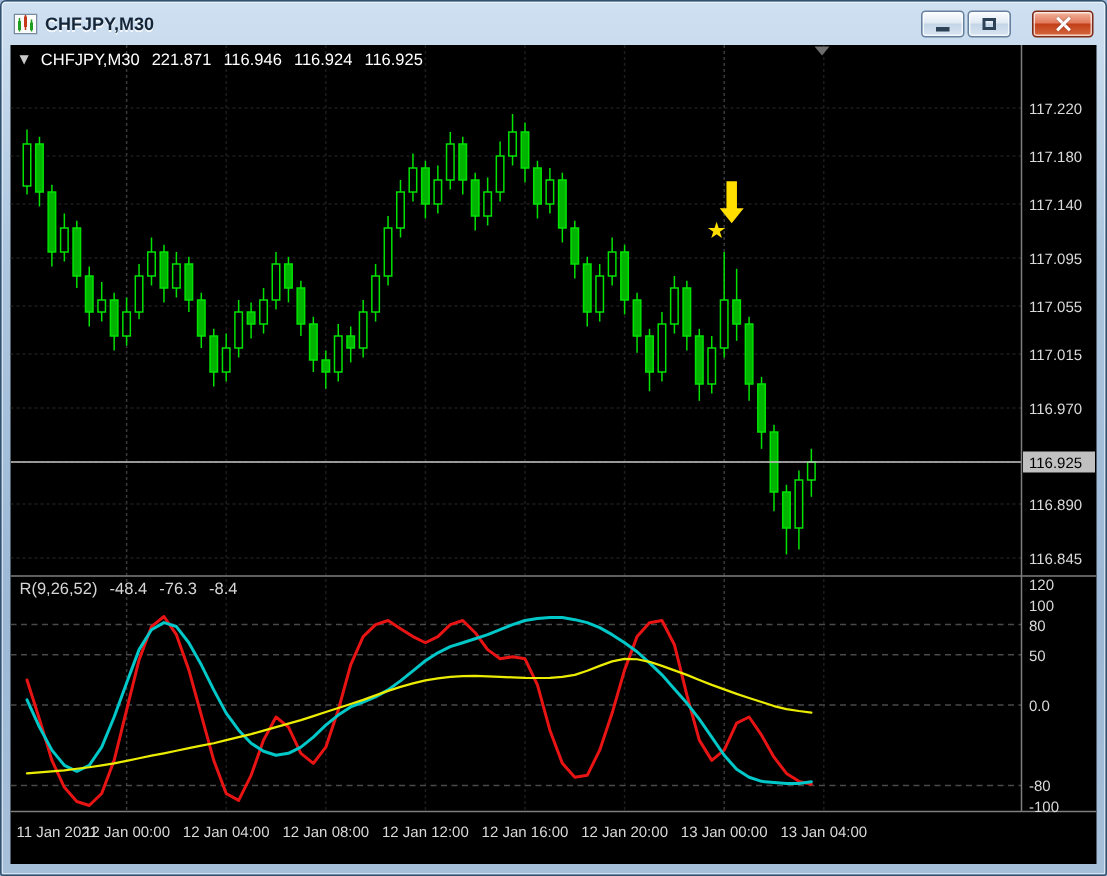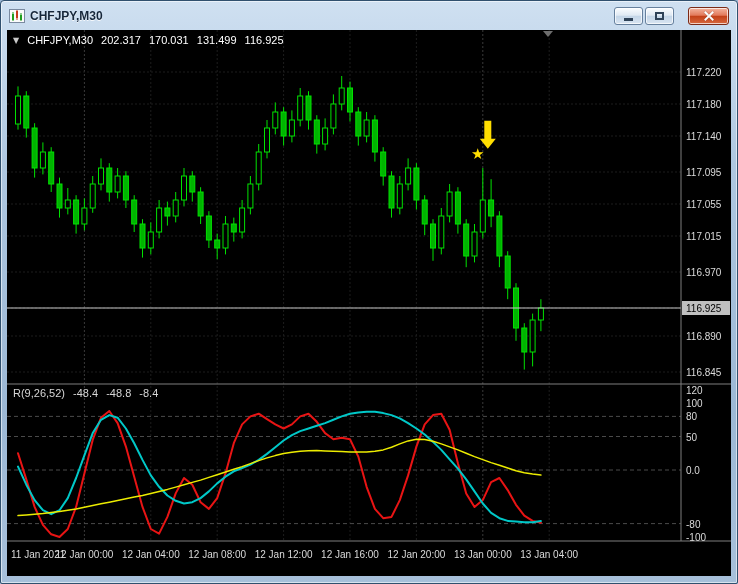--- a/index.html
+++ b/index.html
@@ -261,26 +261,26 @@
           <text x="409.4" text-anchor="middle" y="528" fill="#DADADA" font-size="10">12 Jan 20:00</text>
           <text x="475.8" text-anchor="middle" y="528" fill="#DADADA" font-size="10">13 Jan 00:00</text>
           <text x="542.2" text-anchor="middle" y="528" fill="#DADADA" font-size="10">13 Jan 04:00</text>
         </g>
         <polygon points="536,1 546,1 541,7" fill="#6E6E6E"></polygon>
       </svg>
 
     <div class="ohlc-header">
       <span class="dd">▼</span>
       <span>CHFJPY,M30</span>
-      <span>202.317</span>
-      <span>170.031</span>
-      <span>131.499</span>
+      <span>221.871</span>
+      <span>116.946</span>
+      <span>116.924</span>
       <span>116.925</span>
     </div>
 
     <div class="ind-header">
       <span>R(9,26,52)</span>
       <span>-48.4</span>
-      <span>-48.8</span>
+      <span>-76.3</span>
       <span>-8.4</span>
     </div>
   </div>
 </div>
 
 </body></html>

